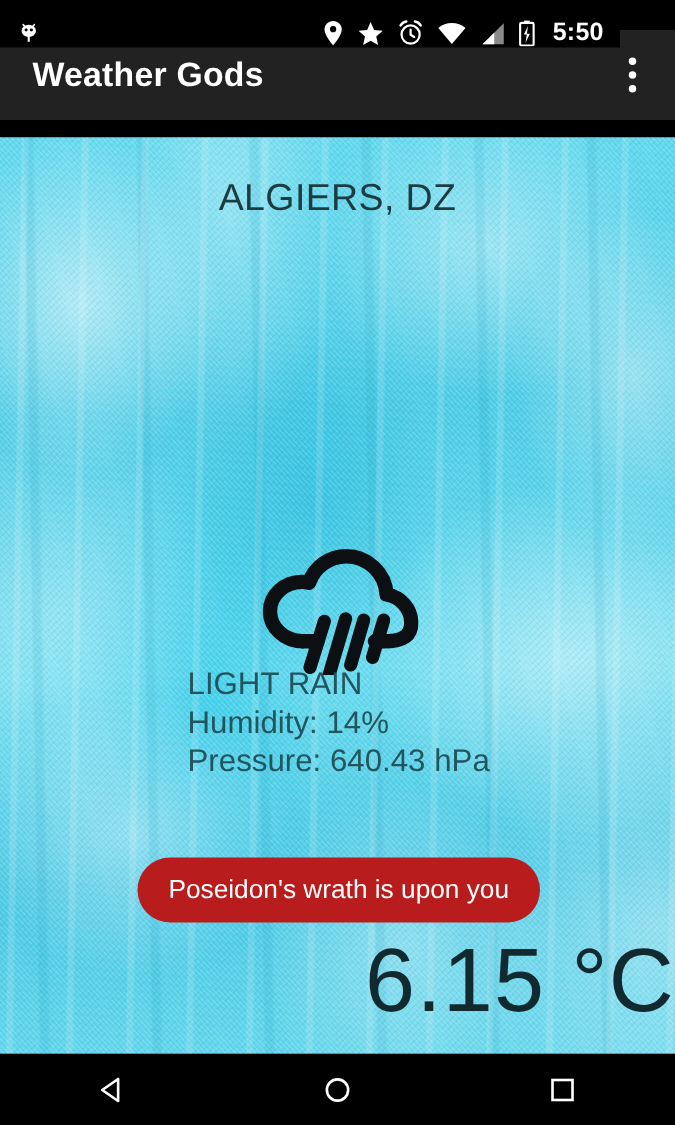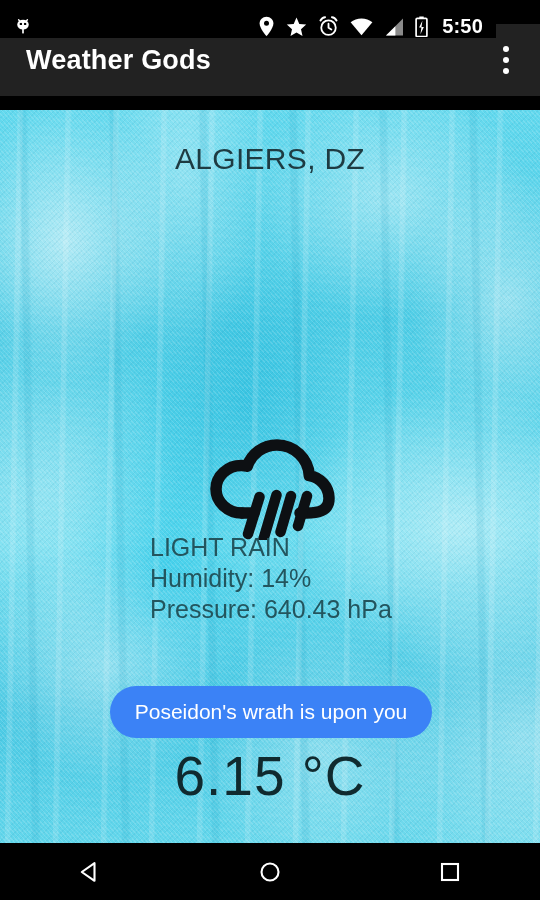--- a/index.html
+++ b/index.html
@@ -199,38 +199,38 @@
     white-space: nowrap;
   }
 
   #wrath-pill {
     position: absolute;
     top: 576px;
     left: 110px;
     width: 322px;
     height: 52px;
     border-radius: 26px;
-    background: #3b82f6;
+    background: #b91c1c;
     display: flex;
     align-items: center;
     justify-content: center;
     cursor: pointer;
   }
   #wrath-text {
     color: #ffffff;
     font-size: 21px;
     white-space: nowrap;
   }
 
   #temperature {
     position: absolute;
     top: 634px;
     width: 540px;
-    text-align: center;
-    font-size: 55px;
+    text-align: right;
+    font-size: 72px;
     color: #102a2f;
     letter-spacing: 1px;
     white-space: nowrap;
   }
 
   
   #nav-bar {
     position: absolute;
     bottom: 0; left: 0;
     width: 540px;

